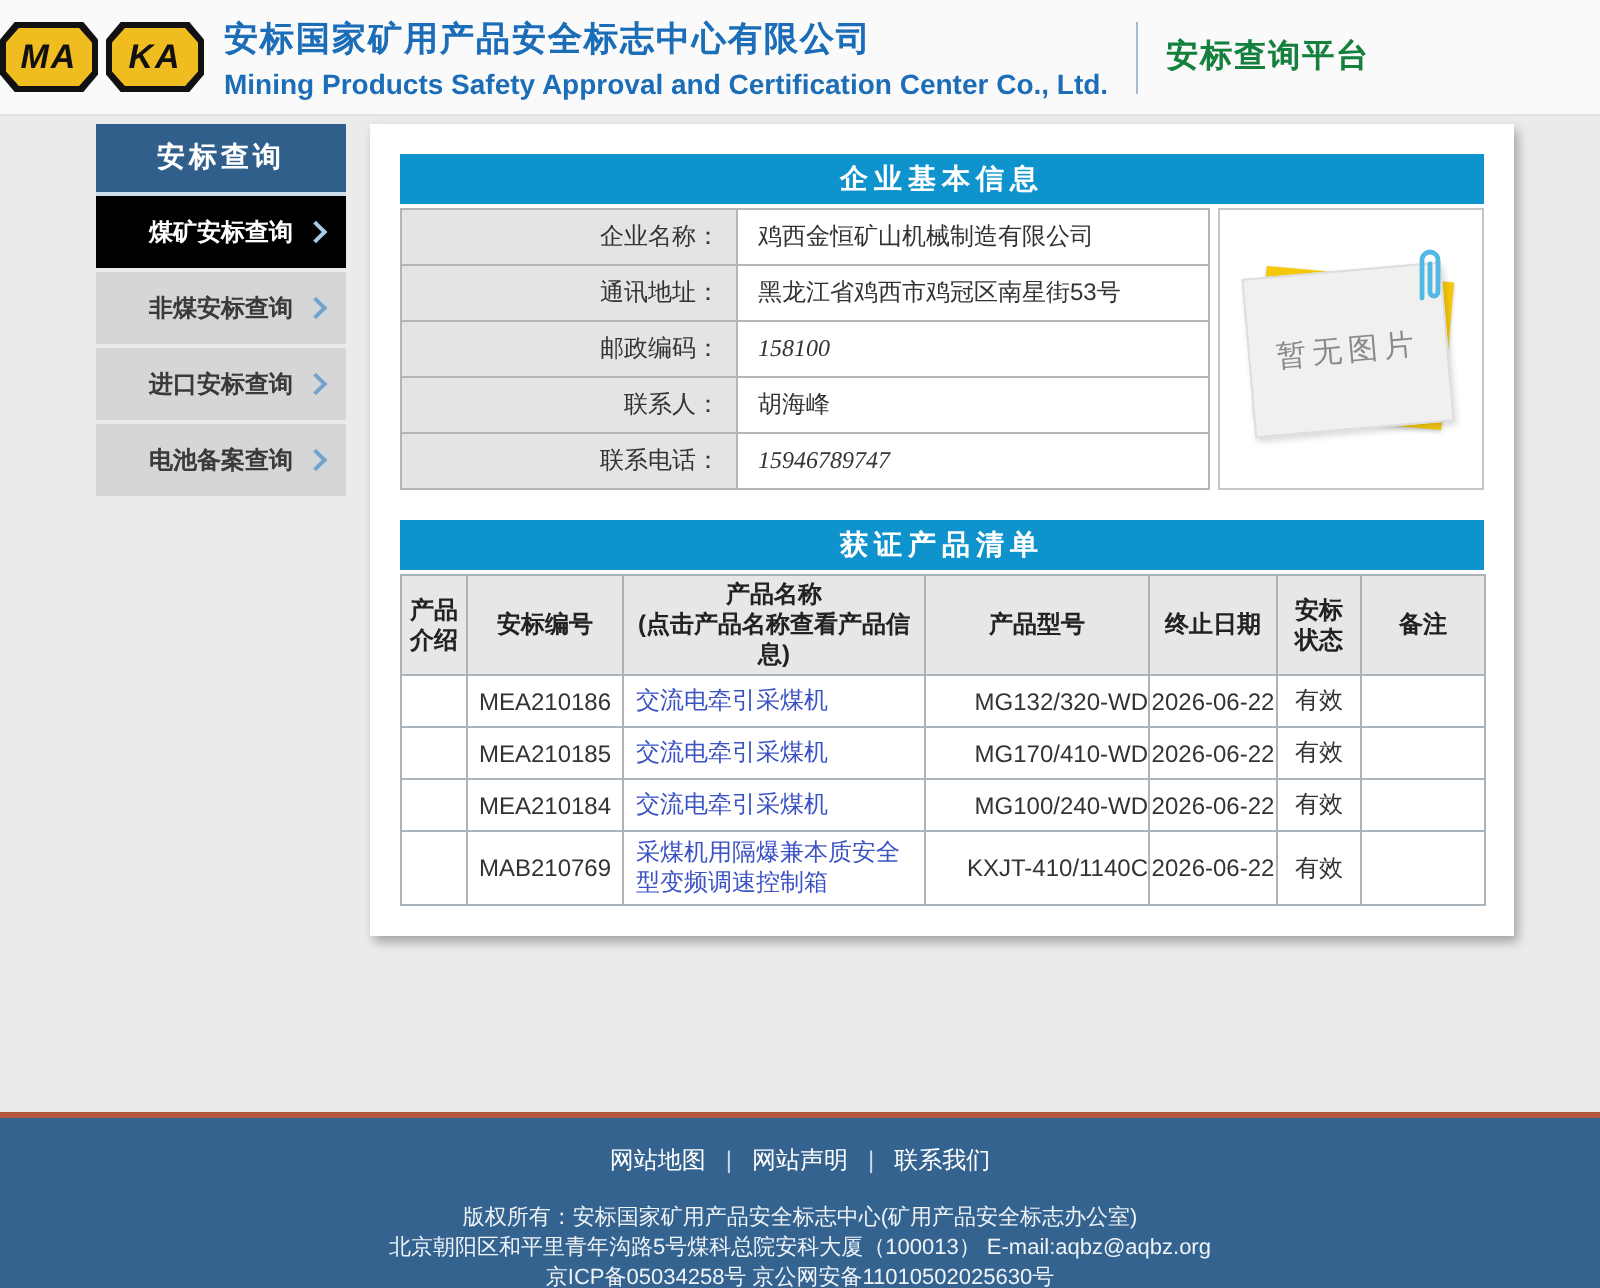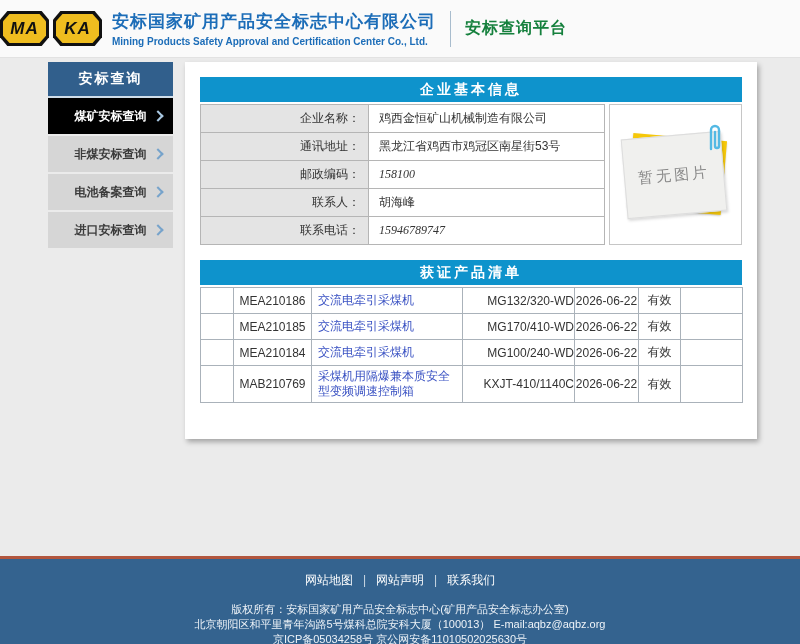--- a/index.html
+++ b/index.html
@@ -21,21 +21,21 @@
     display:flex; align-items:center; justify-content:center;
   }
   .badge-inner {
     width:43px; height:29px; background:#efbd1f;
     clip-path:polygon(15% 0%,85% 0%,100% 25%,100% 75%,85% 100%,15% 100%,0% 75%,0% 25%);
     display:flex; align-items:center; justify-content:center;
     font-style:italic; font-weight:bold; font-size:17px; color:#111; letter-spacing:1px;
   }
   .org-block { margin-left:10px; }
   .org-cn { font-size:17px; font-weight:bold; color:#1c6db8; letter-spacing:1px; }
-  .org-en { font-size:10px; font-weight:bold; color:#1c6db8; margin-top:3px; }
+  .org-en { font-size:14px; font-weight:bold; color:#1c6db8; margin-top:3px; }
   .hdr-divider { width:1px; height:36px; background:#a8bccd; margin:0 14px; }
   .platform-title { font-size:16px; font-weight:bold; color:#15803d; letter-spacing:1px; }
 
   
   .sidebar { position:absolute; left:48px; top:62px; width:125px; }
   .sidebar-title {
     height:36px; background:#315f8c; color:#fff; font-weight:bold; font-size:14px;
     display:flex; align-items:center; justify-content:center; letter-spacing:2px;
     border-bottom:2px solid #cfdde9;
   }
@@ -138,25 +138,25 @@
   <div class="sidebar-title">安标查询</div>
   <div class="side-item active">
     <span>煤矿安标查询</span>
     <span class="chev"></span>
   </div>
   <div class="side-item">
     <span>非煤安标查询</span>
     <span class="chev"></span>
   </div>
   <div class="side-item">
+    <span>进口安标查询</span>
+    <span class="chev"></span>
+  </div>
+  <div class="side-item">
     <span>电池备案查询</span>
-    <span class="chev"></span>
-  </div>
-  <div class="side-item">
-    <span>进口安标查询</span>
     <span class="chev"></span>
   </div>
 </div>
 
 <div class="main-panel">
 
   <div class="section-bar">企业基本信息</div>
 
   <div class="info-row">
     <table class="info-table">
@@ -201,20 +201,46 @@
     <colgroup>
       <col style="width:33px">
         <col style="width:78px">
         <col style="width:151px">
       <col style="width:112px">
         <col style="width:64px">
         <col style="width:42px">
         <col style="width:62px">
     </colgroup>
     <tbody>
+        <tr>
+      <th>
+        <div>产品</div>
+        <div>介绍</div>
+      </th>
+      <th>
+        <div>安标编号</div>
+      </th>
+      <th>
+        <div>产品名称</div>
+        <div>(点击产品名称查看产品信息)</div>
+      </th>
+      <th>
+        <div>产品型号</div>
+      </th>
+      <th>
+        <div>终止日期</div>
+      </th>
+      <th>
+        <div>安标</div>
+        <div>状态</div>
+      </th>
+      <th>
+        <div>备注</div>
+      </th>
+    </tr>
 
     <tr>
       <td></td>
       <td>MEA210186</td>
       <td class="name-cell">
         <a class="prod-link">交流电牵引采煤机</a>
       </td>
       <td class="model-cell">MG132/320-WD</td>
       <td>2026-06-22</td>
       <td>有效</td>

